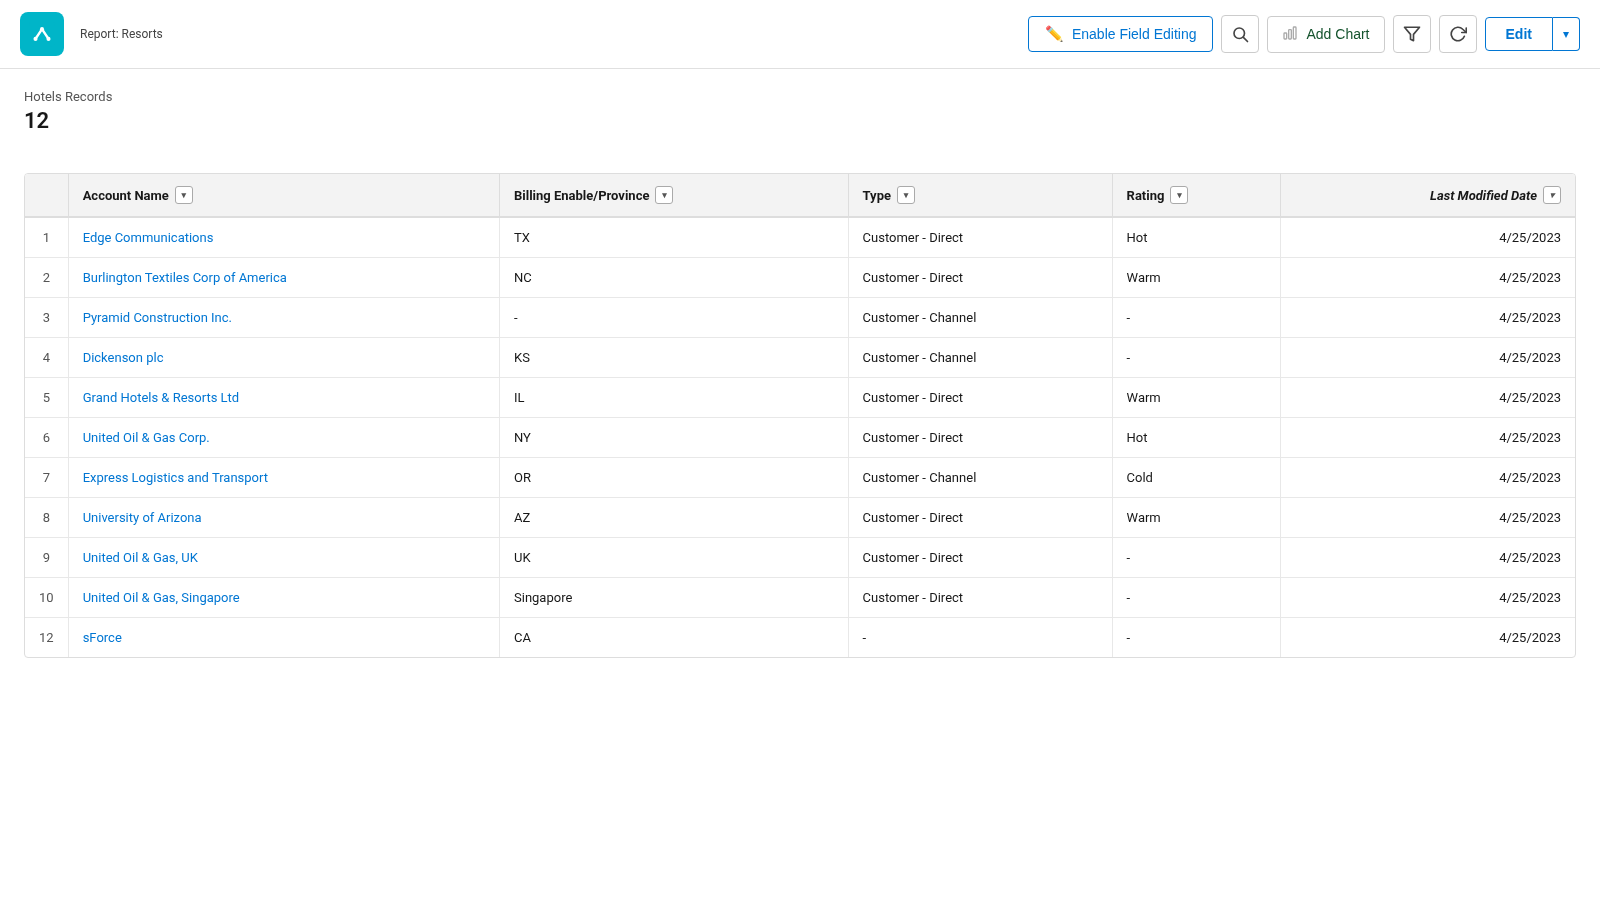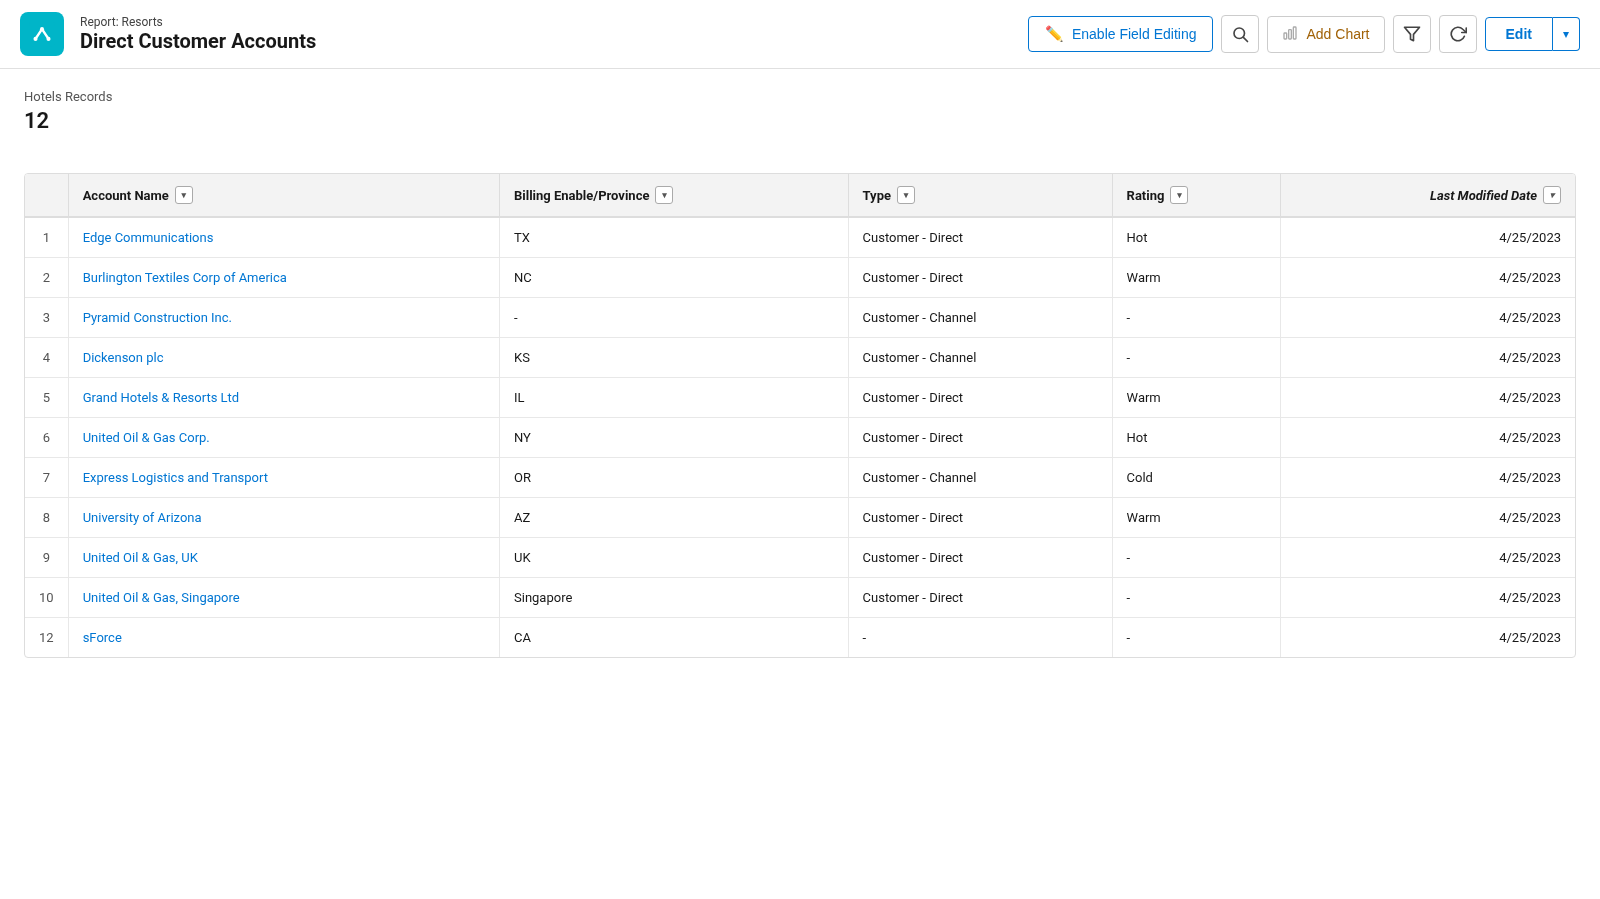--- a/index.html
+++ b/index.html
@@ -137,21 +137,20 @@
       <rect width="32" height="32" rx="6" fill="#00b5c8"></rect>
       <path d="M8 22 L16 10 L24 22" stroke="white" stroke-width="3" stroke-linejoin="round" fill="none"></path>
       <circle cx="16" cy="10" r="2.5" fill="white"></circle>
       <circle cx="8" cy="22" r="2.5" fill="white"></circle>
       <circle cx="24" cy="22" r="2.5" fill="white"></circle>
     </svg>
   </div>
 
   <div class="title-block">
     <div class="report-label">Report: Resorts</div>
-    <div class="report-title">Direct Customer Accounts</div>
   </div>
 
   <div class="header-actions">
 
     <button class="btn-enable-edit">
       <span style="font-size:15px;">✏️</span>
       <span>Enable Field Editing</span>
     </button>
 
     <div class="btn-icon" title="Search">
@@ -162,21 +161,21 @@
     </div>
 
     <button class="btn-add-chart">
       <span style="color:#aaa;">
         <svg width="16" height="16" viewBox="0 0 24 24" fill="none" stroke="#aaa" stroke-width="2" stroke-linecap="round">
           <rect x="3" y="12" width="4" height="9" rx="1"></rect>
           <rect x="10" y="7" width="4" height="14" rx="1"></rect>
           <rect x="17" y="3" width="4" height="18" rx="1"></rect>
         </svg>
       </span>
-      <span style="color:#a16207;">Add Chart</span>
+      <span style="color:#14532d;">Add Chart</span>
     </button>
 
     <div class="btn-icon" title="Filter">
       <svg width="18" height="18" viewBox="0 0 24 24" fill="none" stroke="#444" stroke-width="2.2" stroke-linecap="round" stroke-linejoin="round">
         <polygon points="22 3 2 3 10 12.46 10 19 14 21 14 12.46 22 3"></polygon>
       </svg>
     </div>
 
     <div class="btn-icon" title="Refresh">
       <svg width="18" height="18" viewBox="0 0 24 24" fill="none" stroke="#444" stroke-width="2.2" stroke-linecap="round" stroke-linejoin="round">

